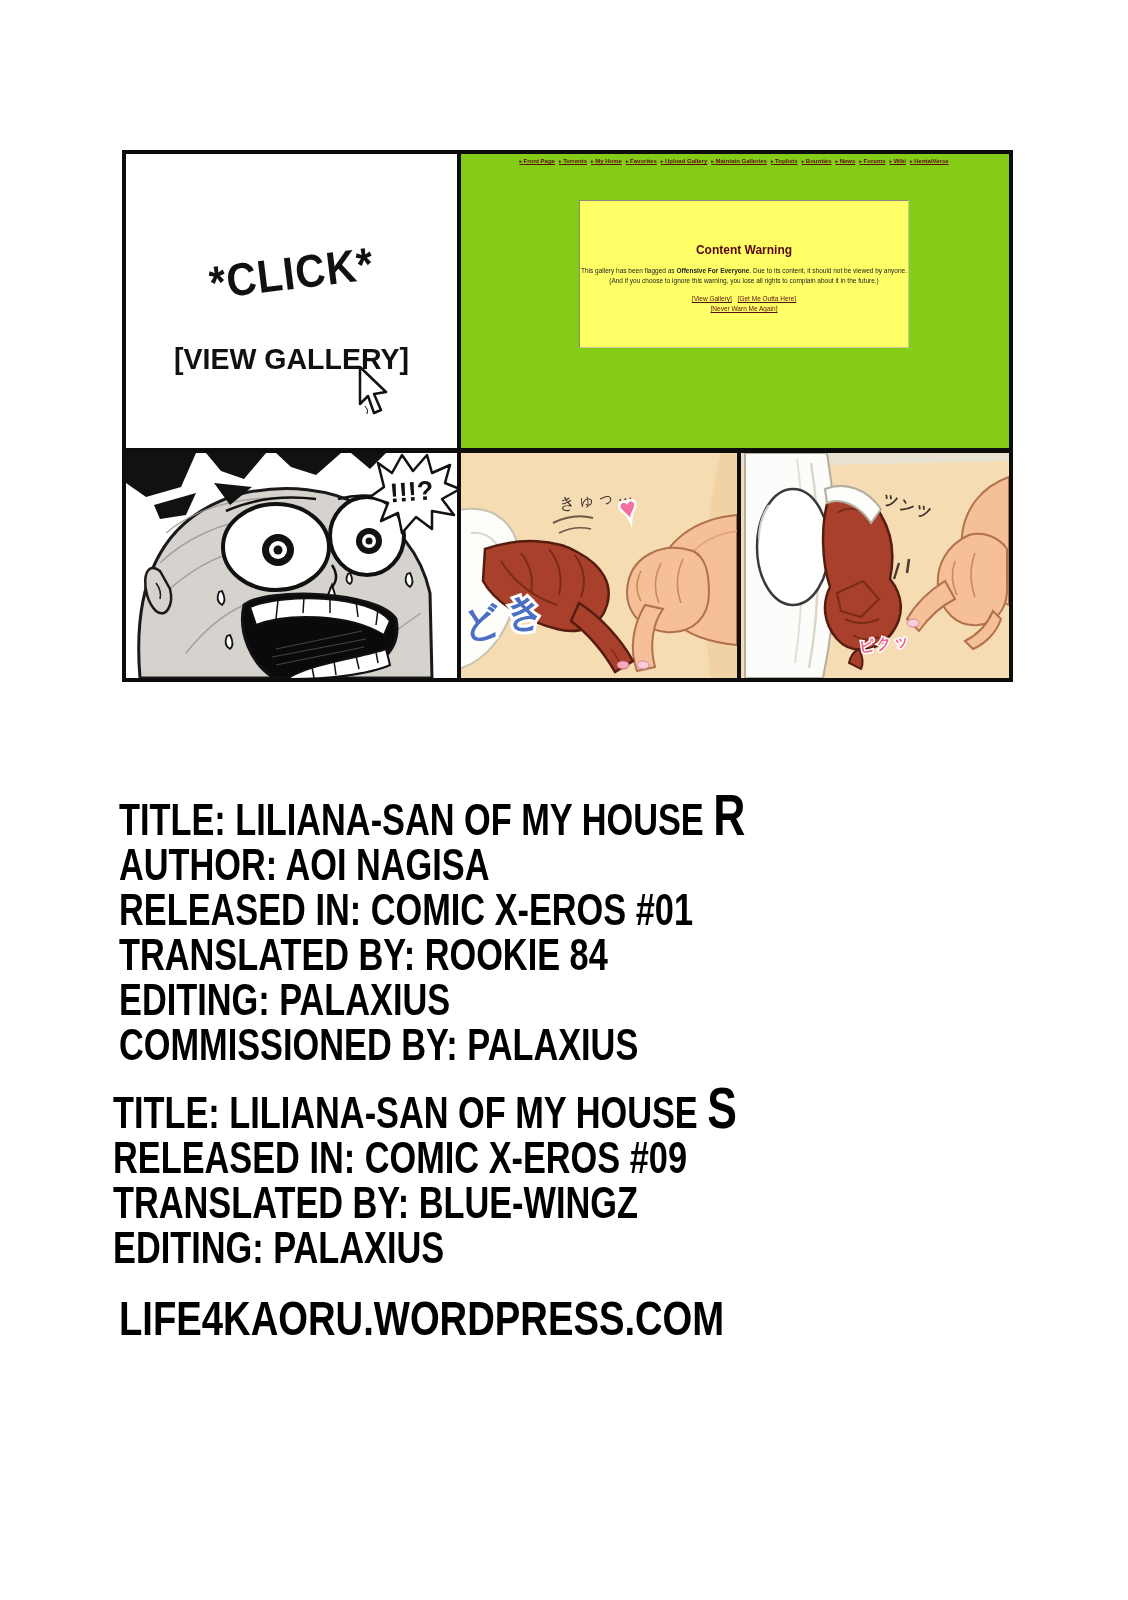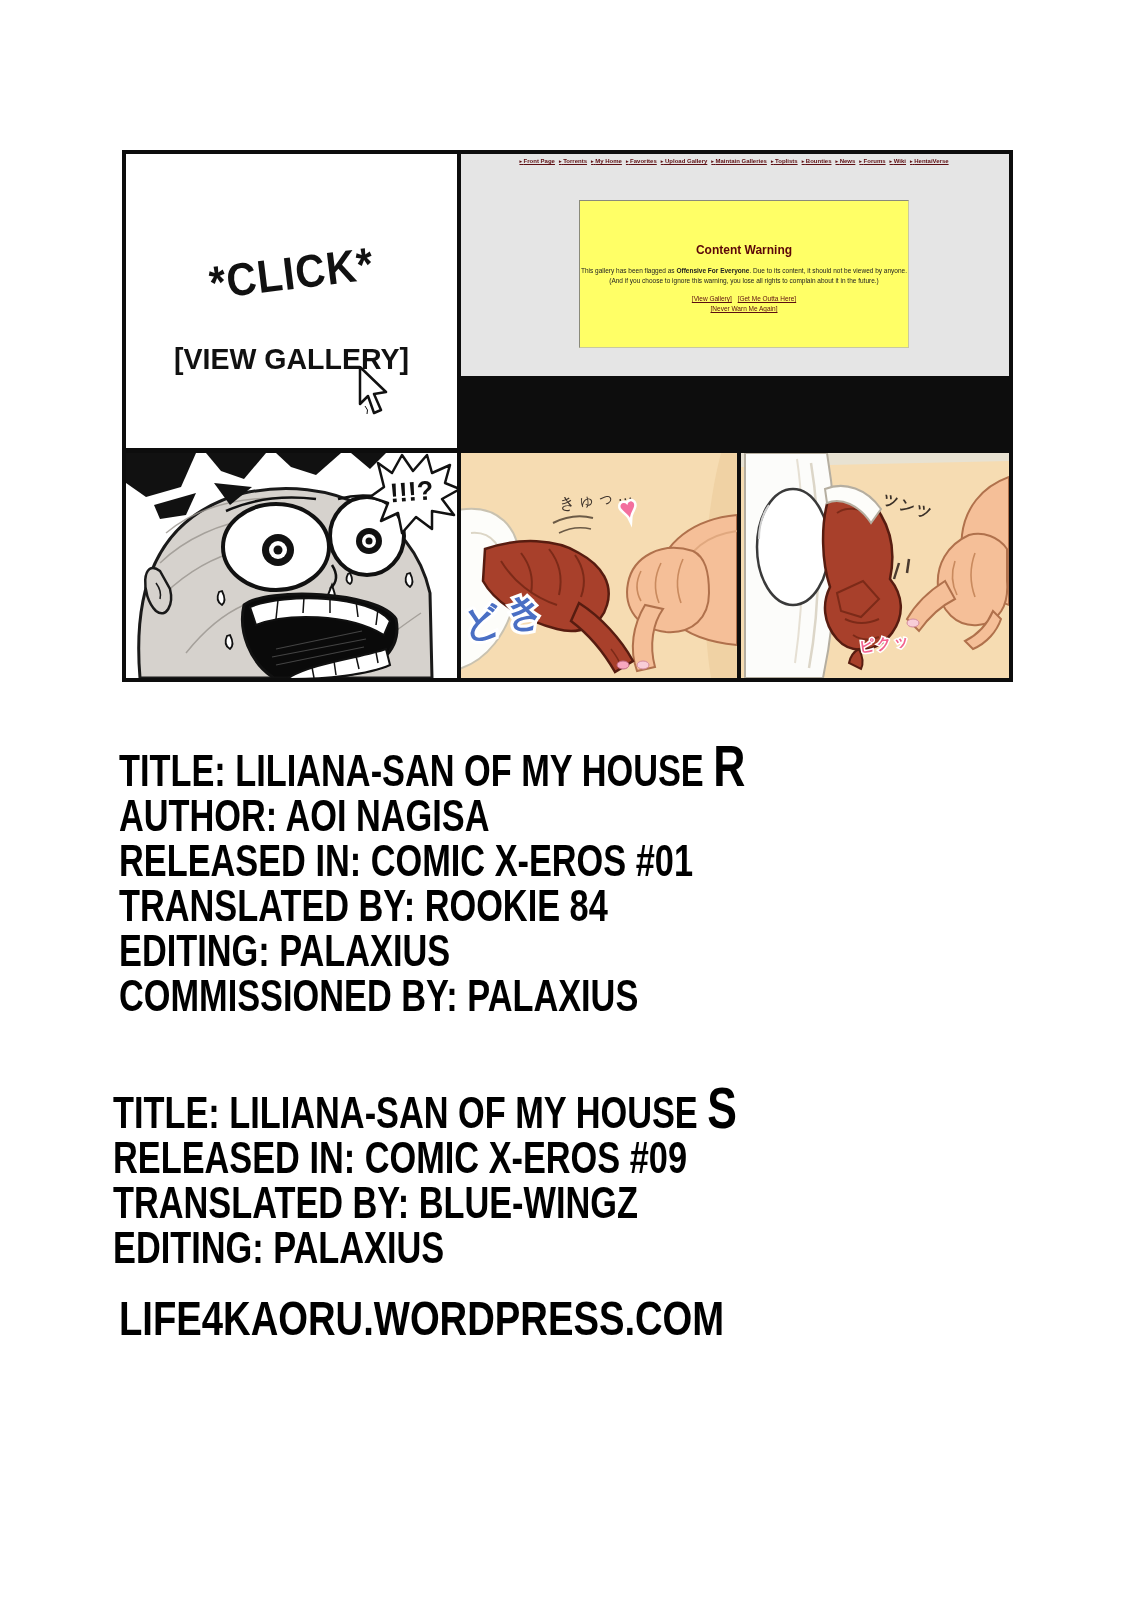--- a/index.html
+++ b/index.html
@@ -23,21 +23,21 @@
     font-size:46px; font-weight:bold; letter-spacing:1px; color:#111;
     transform:rotate(-7deg) scaleX(0.9);
   }
   .view-gallery {
     position:absolute; left:0; top:188px; width:100%; text-align:center;
     font-size:30px; font-weight:bold; color:#111; transform:scaleX(0.95);
   }
   .cursor { position:absolute; left:232px; top:212px; }
 
   
-  .panel-site { left:339px; top:4px; width:548px; height:222px; background:#e5e5e5; }
+  .panel-site { left:339px; top:4px; width:548px; height:294px; background:#84cc16; }
   .site-nav {
     position:absolute; top:3px; left:0; width:100%; text-align:center;
     font-size:6px; line-height:9px; color:#5c0d11; white-space:nowrap;
   }
   .site-nav a { color:#5c0d11; text-decoration:underline; font-weight:bold; margin:0 3px 0 1px; }
   .site-nav .bullet { font-size:5px; color:#5c0d11; text-decoration:none; }
   .warning-box {
     position:absolute; left:118px; top:46px; width:330px; height:148px;
     background:#ffff66; border:1px solid #8a8a7a; border-right-color:#c9c9a0; border-bottom-color:#c9c9a0;
     text-align:center; padding-top:42px; color:#222;
@@ -47,21 +47,21 @@
   .warning-links { margin-top:8px; font-size:6.5px; line-height:10px; }
   .warning-links a { color:#5c0d11; text-decoration:underline; margin:0 2px; }
 
   
   .panel-manga  { left:4px;   top:303px; width:331px; height:225px; background:#ffffff; }
   .panel-pinky1 { left:339px; top:303px; width:276px; height:225px; background:#f6dcb2; }
   .panel-pinky2 { left:619px; top:303px; width:268px; height:225px; background:#f6dcb2; }
   .panel svg { display:block; }
 
   
-  .credits { position:absolute; left:119px; top:744px; color:#000; }
+  .credits { position:absolute; left:119px; top:793px; color:#000; }
   .cl {
     font-size:44px; font-weight:bold; line-height:45px; white-space:nowrap;
     transform:scaleX(0.78); transform-origin:0 50%; letter-spacing:0;
   }
   .cl .big { font-size:57px; }
   .credits-block2 { position:absolute; left:113px; top:1086px; }
   .site-url {
     position:absolute; left:119px; top:1290px; font-size:49px; font-weight:bold;
     white-space:nowrap; transform:scaleX(0.78); transform-origin:0 0; color:#000;
   }

